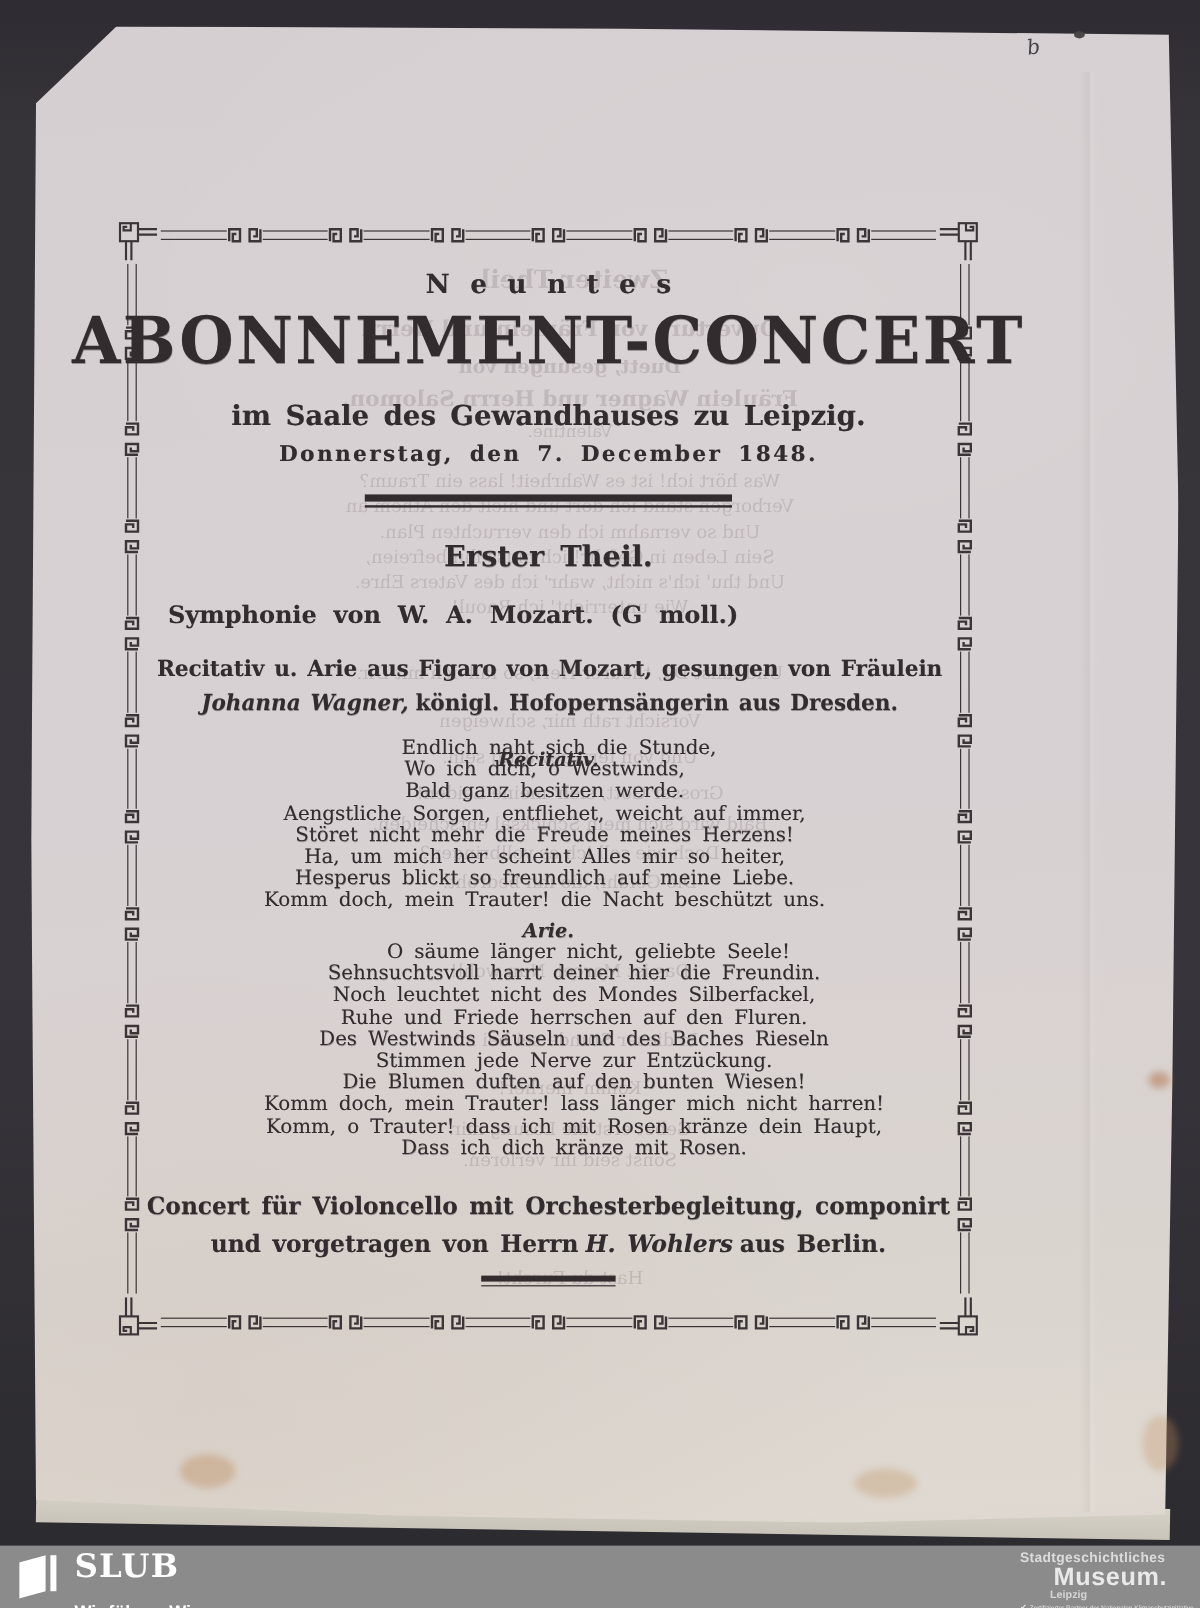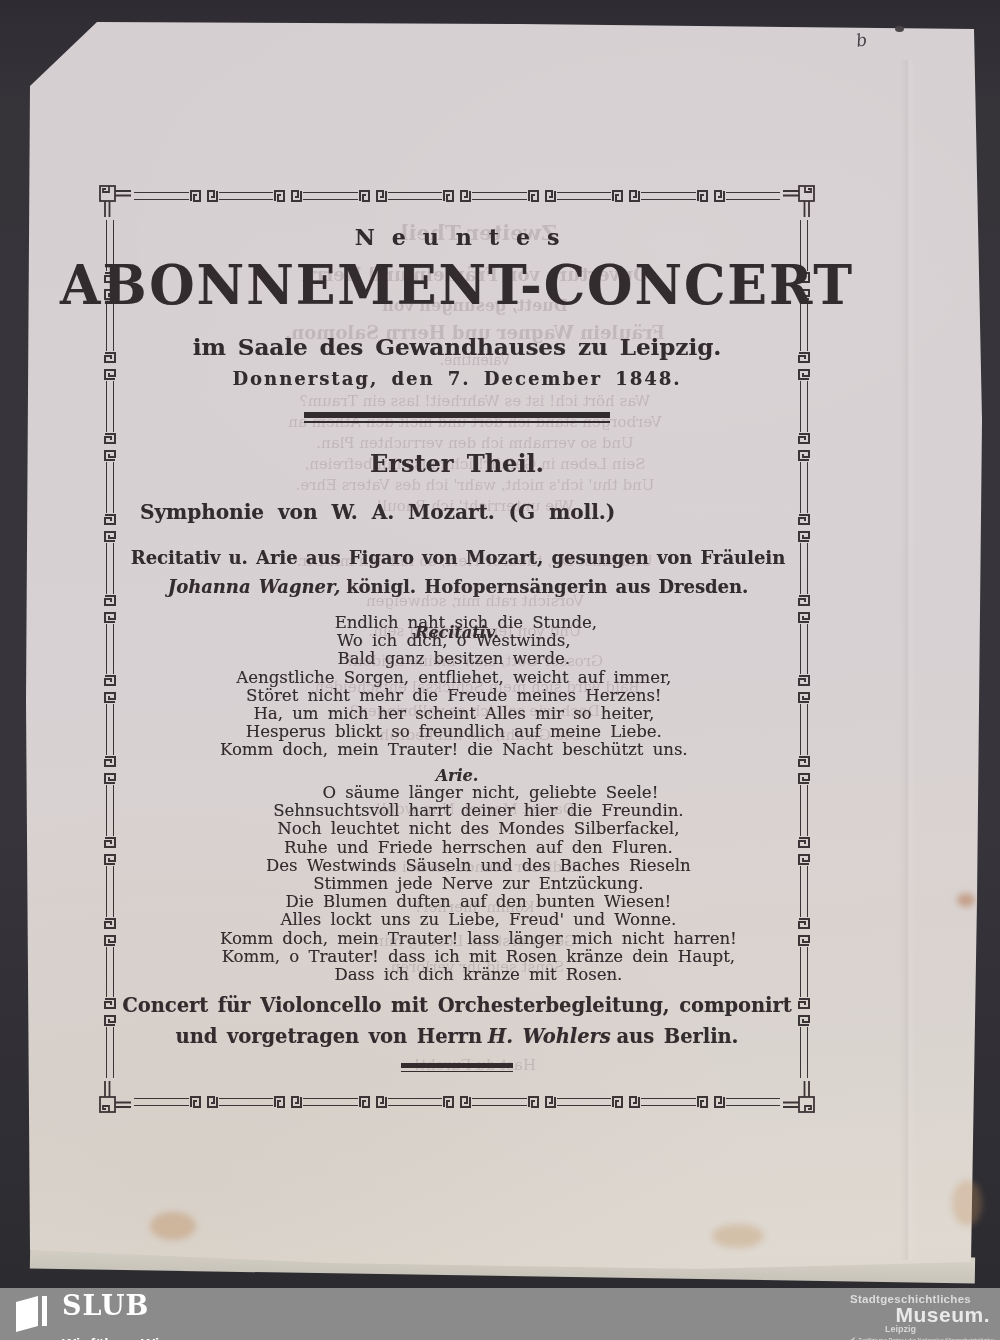--- a/index.html
+++ b/index.html
@@ -93,22 +93,22 @@
   
   .footer{position:absolute;left:0;bottom:0;width:1000px;height:52px;background:var(--bar);z-index:6;
           font-family:"Liberation Sans",sans-serif;color:#fff;}
   .slub{position:absolute;left:16px;top:4px;display:flex;align-items:flex-start;}
   .slub-icon{margin-top:3px;}
   .slub-txt{margin-left:12px;}
   .slub-name{font-family:"DejaVu Serif",serif;font-weight:bold;font-size:27px;line-height:27px;letter-spacing:1px;}
   .slub-tag{font-weight:bold;font-size:15px;margin-top:16px;}
   .museum{position:absolute;right:10px;top:5px;text-align:left;width:140px;color:#e9e9e9;}
   .mus1{font-size:11.5px;font-weight:bold;letter-spacing:.3px;color:#dcdcdc;}
-  .mus2{font-size:21px;font-weight:bold;line-height:19px;margin-left:28px;letter-spacing:.5px;text-align:right;}
-  .mus3{font-size:9px;font-weight:bold;margin-left:35px;color:#d6d6d6;}
+  .mus2{font-size:21px;font-weight:bold;line-height:19px;margin-left:28px;letter-spacing:.5px;}
+  .mus3{font-size:9px;font-weight:bold;margin-left:25px;color:#d6d6d6;}
   .mus4{font-size:5.5px;margin-top:2px;color:#e2e2e2;white-space:nowrap;}
   .mus4 .chk{font-size:7px;margin-right:2px;}
 </style>
 </head>
 <body>
 
 <div class="stage">
 
   <div class="under-edge"></div>
   <div class="paper"></div>
@@ -394,21 +394,20 @@
 
   <div class="tx ctr subhead arieh">Arie.</div>
   <div class="poem ariel">
       <div class="line">O säume länger nicht, geliebte Seele!</div>
       <div class="line">Sehnsuchtsvoll harrt deiner hier die Freundin.</div>
       <div class="line">Noch leuchtet nicht des Mondes Silberfackel,</div>
       <div class="line">Ruhe und Friede herrschen auf den Fluren.</div>
       <div class="line">Des Westwinds Säuseln und des Baches Rieseln</div>
       <div class="line">Stimmen jede Nerve zur Entzückung.</div>
       <div class="line">Die Blumen duften auf den bunten Wiesen!</div>
-      <div class="line">Alles lockt uns zu Liebe, Freud' und Wonne.</div>
       <div class="line">Komm doch, mein Trauter! lass länger mich nicht harren!</div>
       <div class="line">Komm, o Trauter! dass ich mit Rosen kränze dein Haupt,</div>
       <div class="line">Dass ich dich kränze mit Rosen.</div>
     </div>
 
   <div class="tx cello">
     <div>Concert für Violoncello mit Orchesterbegleitung, componirt</div>
     <div>
       <span>und vorgetragen von Herrn</span><span class="nm">H. Wohlers</span><span>aus Berlin.</span>
     </div>

